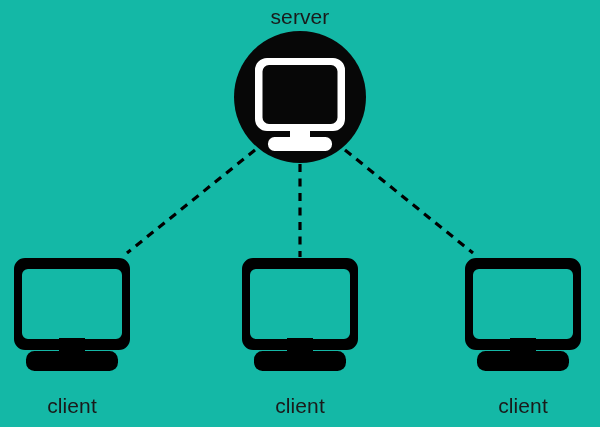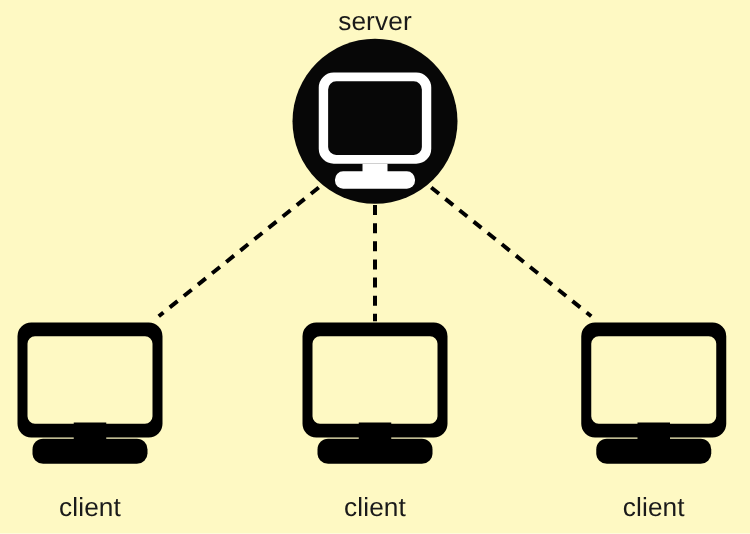--- a/index.html
+++ b/index.html
@@ -8,21 +8,21 @@
     padding: 0;
     background: #ffffff;
   }
   body {
     font-family: "Liberation Sans", sans-serif;
   }
   #stage {
     position: relative;
     width: 600px;
     height: 427px;
-    background: #fef9c3;
+    background: #14b8a6;
     overflow: hidden;
     text-decoration: underline;
   }
   #diagram-svg {
     position: absolute;
     left: 0;
     top: 0;
     width: 600px;
     height: 427px;
     display: block;

